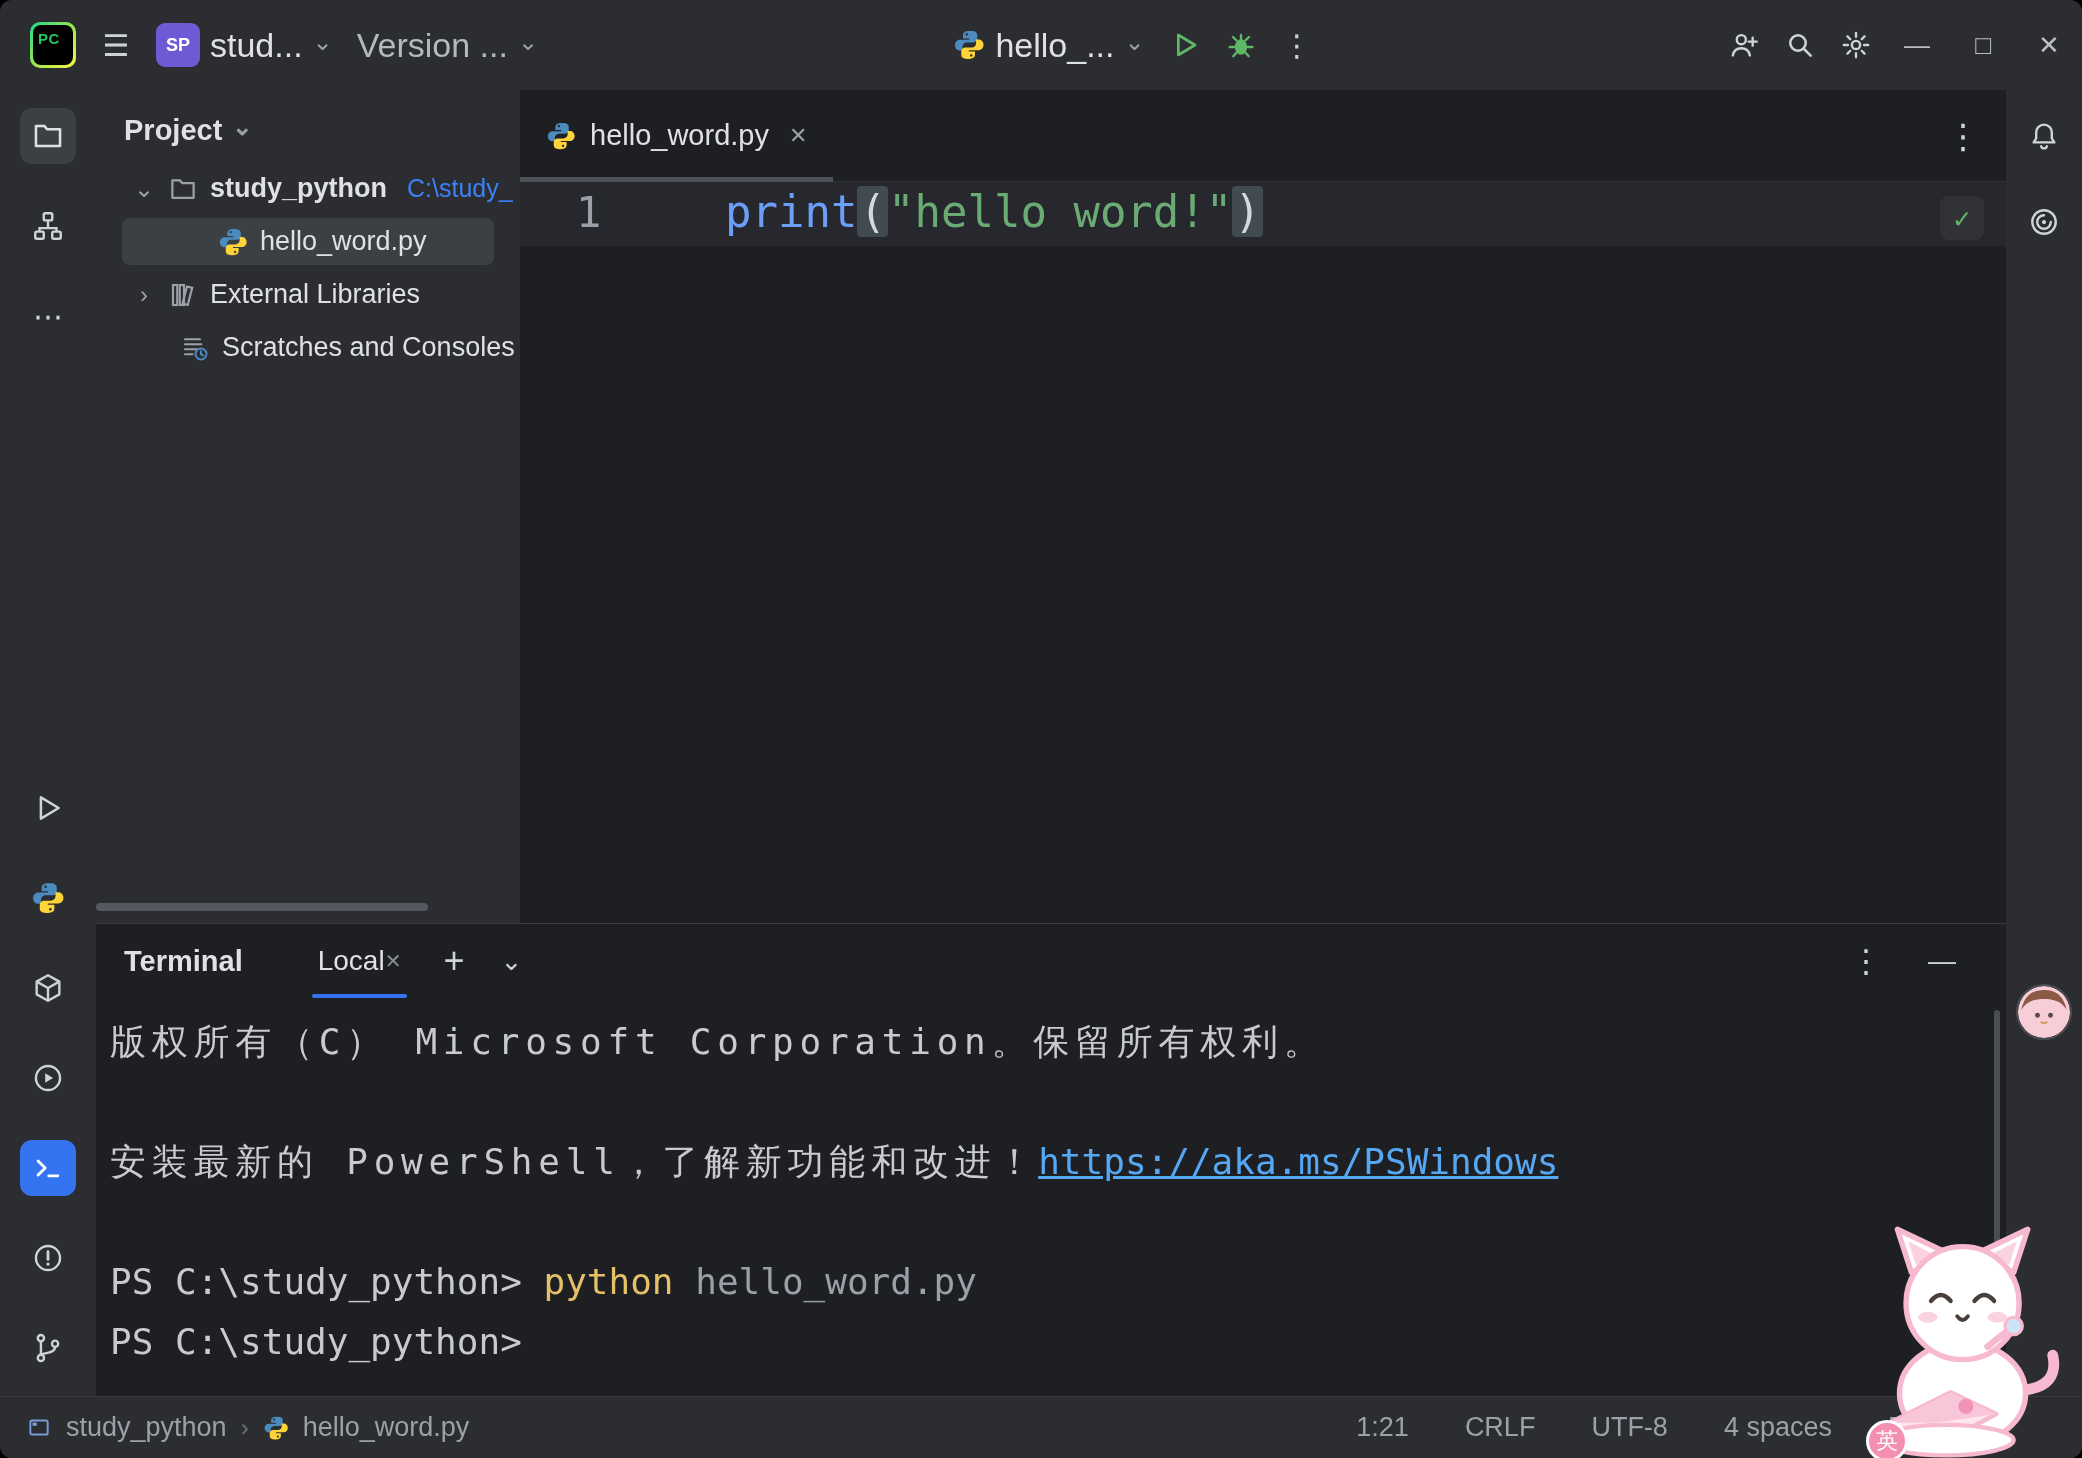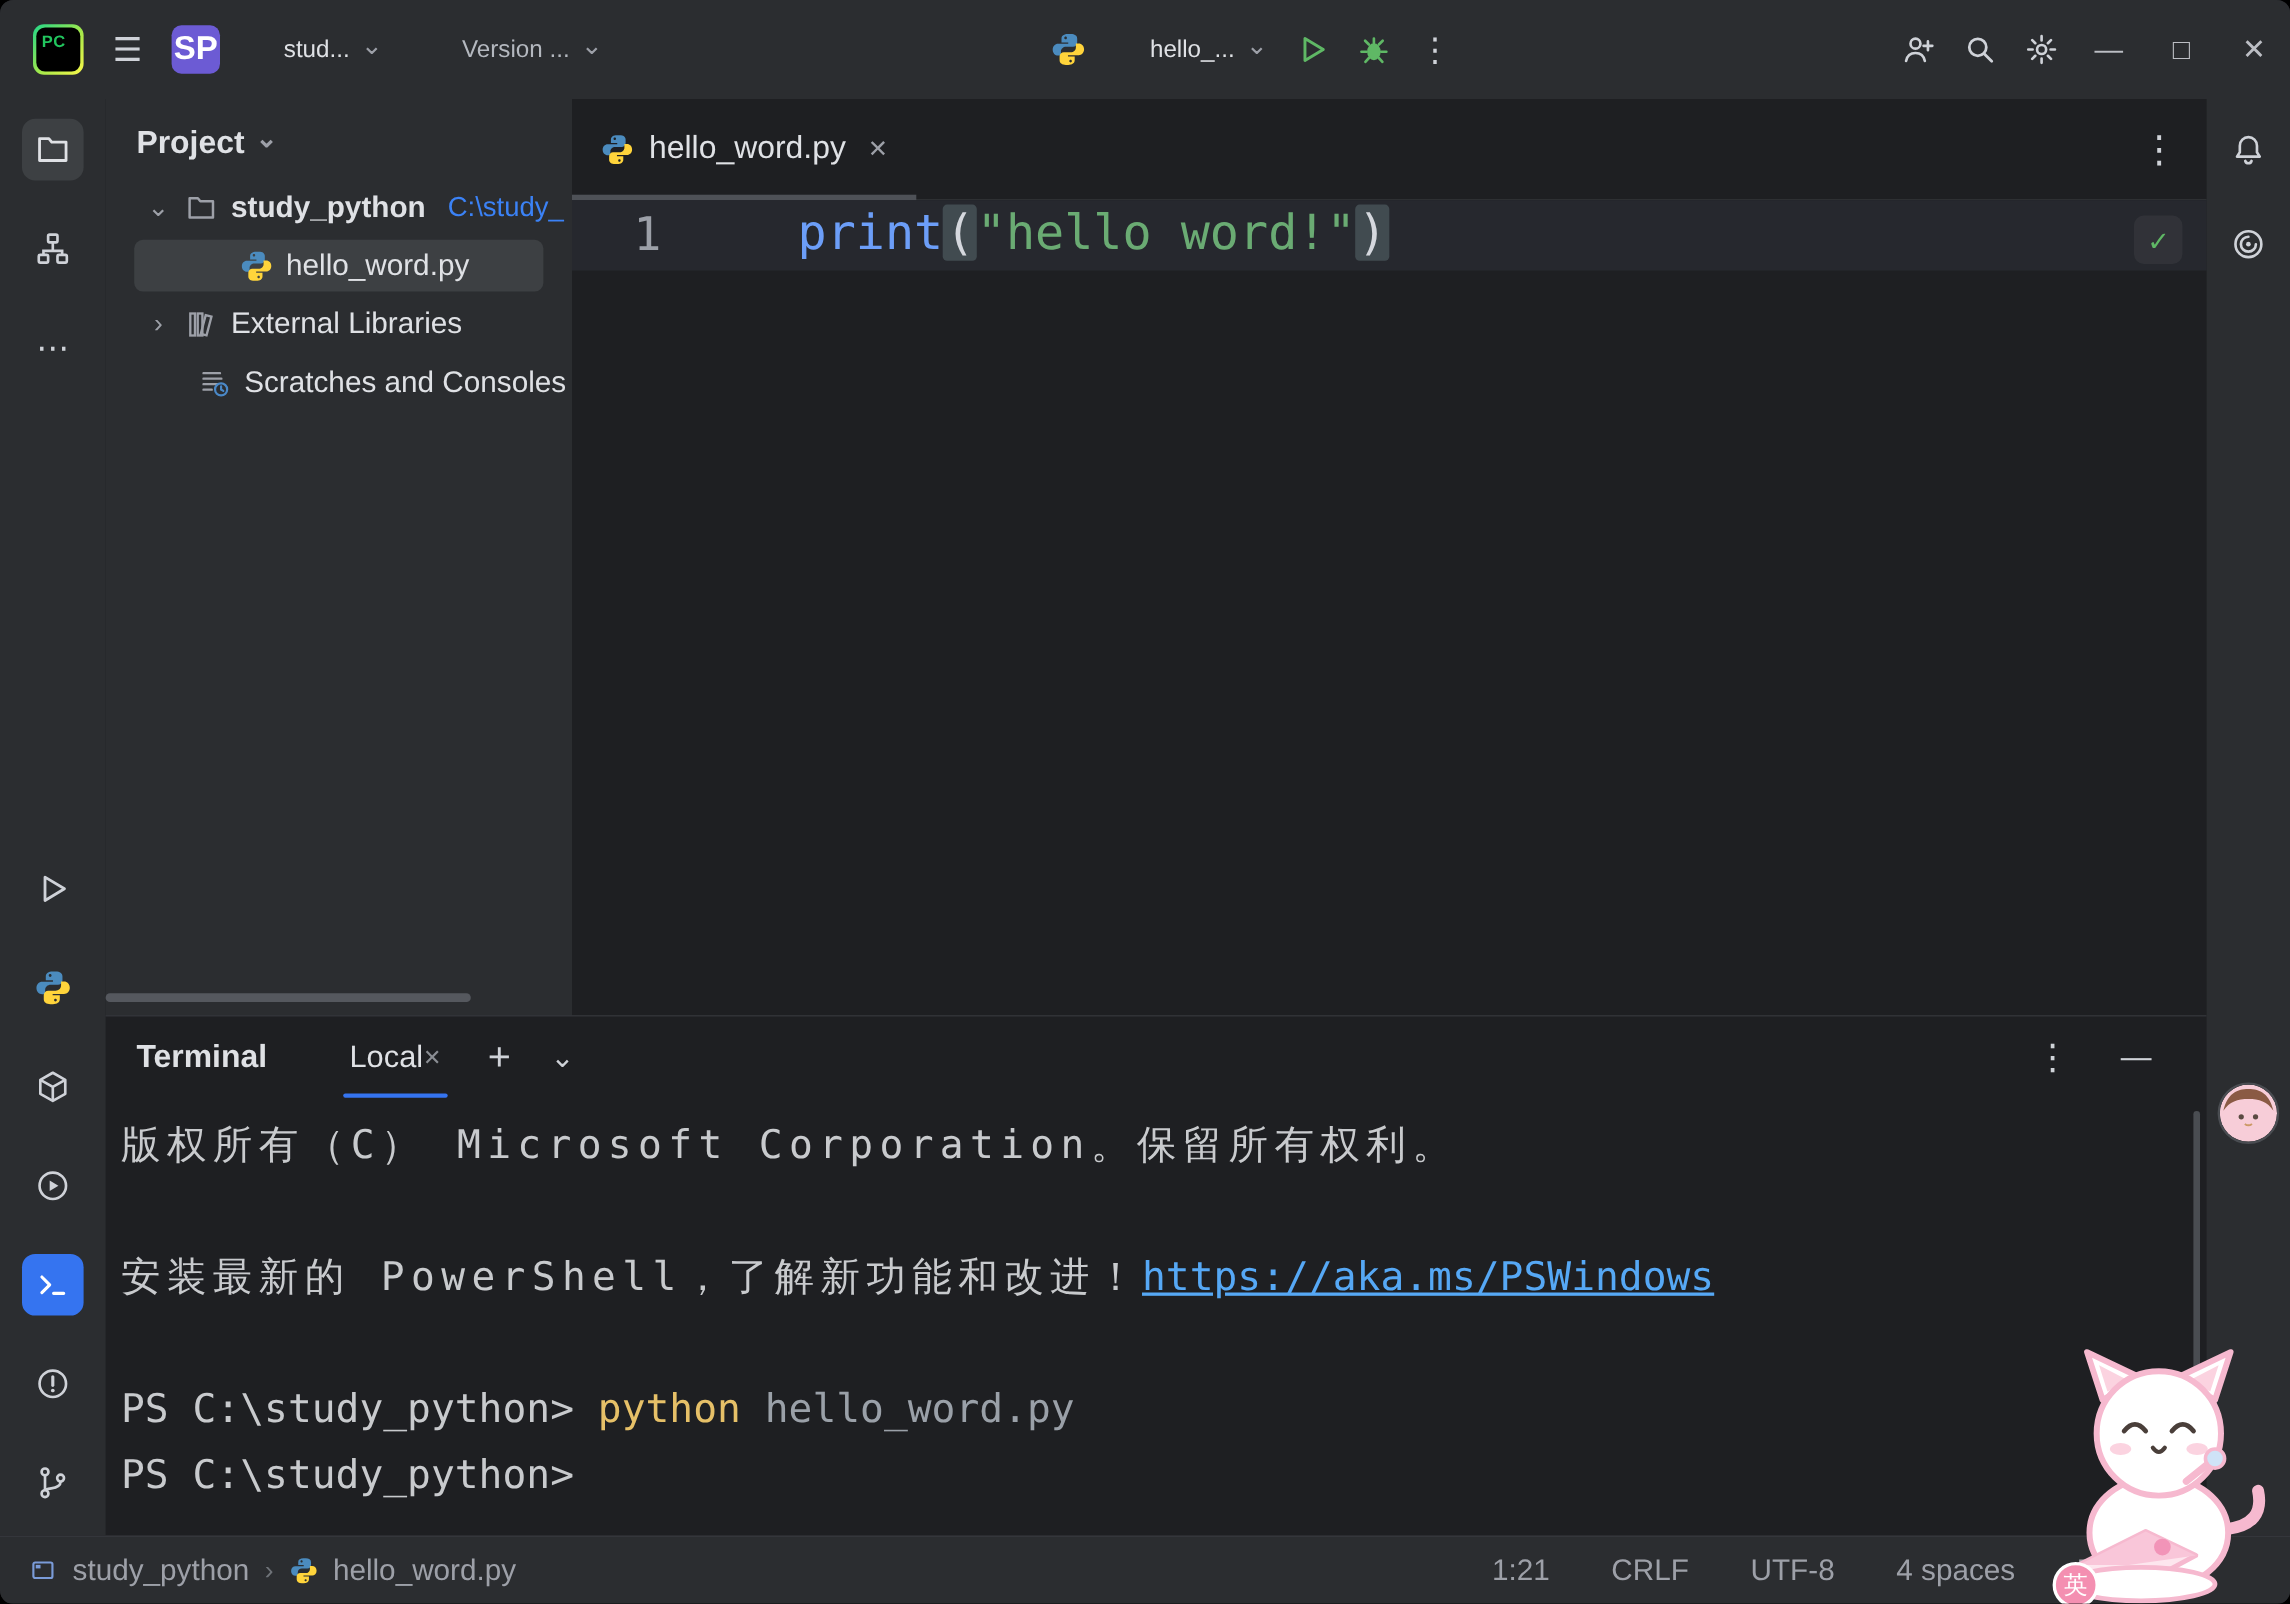--- a/index.html
+++ b/index.html
@@ -6,22 +6,22 @@
   html,body { width:2082px; height:1458px; background:#000; font-family:"Liberation Sans", sans-serif; }
   .window{ position:relative; width:2082px; height:1458px; background:#1e1f22; border-radius:12px; overflow:hidden; display:flex; flex-direction:column; color:#dfe1e5;}
 
   
   .titlebar{ height:90px; background:#2b2d30; display:flex; align-items:center; padding:0 0 0 18px; flex:0 0 auto;}
   .tb-item{ display:flex; align-items:center; gap:10px; margin:0 12px; }
   .icon-btn{ width:56px; height:56px; display:flex; align-items:center; justify-content:center; border-radius:10px; color:#cfd2d8; background:transparent; border:none; cursor:default; font-size:30px;}
   .icon-btn svg{ width:32px; height:32px; }
   .pc-logo{ width:46px; height:46px; border-radius:10px; background:linear-gradient(135deg,#21d789,#a4e84a 55%,#fcf84a); padding:3px;}
   .pc-logo-inner{ width:100%; height:100%; background:#000; border-radius:8px; display:flex; align-items:flex-start; justify-content:flex-start; padding:5px 0 0 5px; font-size:15px; font-weight:bold; color:#22c55e; letter-spacing:.5px;}
-  .sp-badge{ width:44px; height:44px; border-radius:9px; background:#6c5bd4; color:#fff; font-weight:bold; font-size:30px; display:flex; align-items:center; justify-content:center;}
-  .tb-label{ font-size:22px; color:#dfe1e5;margin-left:48px; }
+  .sp-badge{ width:44px; height:44px; border-radius:9px; background:#6c5bd4; color:#fff; font-weight:bold; font-size:18px; display:flex; align-items:center; justify-content:center;}
+  .tb-label{ font-size:34px; color:#dfe1e5; }
   .tb-label.dim{ color:#b4b8bf; }
   .chev{ font-size:24px; color:#9da0a8; line-height:1; transform:translateY(-3px);}
   .tb-spacer{ flex:1; }
   .pill{ border:2px solid #6f7378; border-radius:999px; color:#dfe1e5; background:transparent; font-size:30px; padding:10px 30px; margin:0 16px;}
   .win-ctl{ width:66px; height:90px; display:flex; align-items:center; justify-content:center; font-size:26px; color:#bcbec4;}
 
   
   .main{ flex:1; display:flex; min-height:0;}
   .tool-strip{ width:96px; background:#2b2d30; display:flex; flex-direction:column; align-items:center; flex:0 0 auto; position:relative;}
   .strip-top{ display:flex; flex-direction:column; gap:34px; padding-top:18px; align-items:center;}

